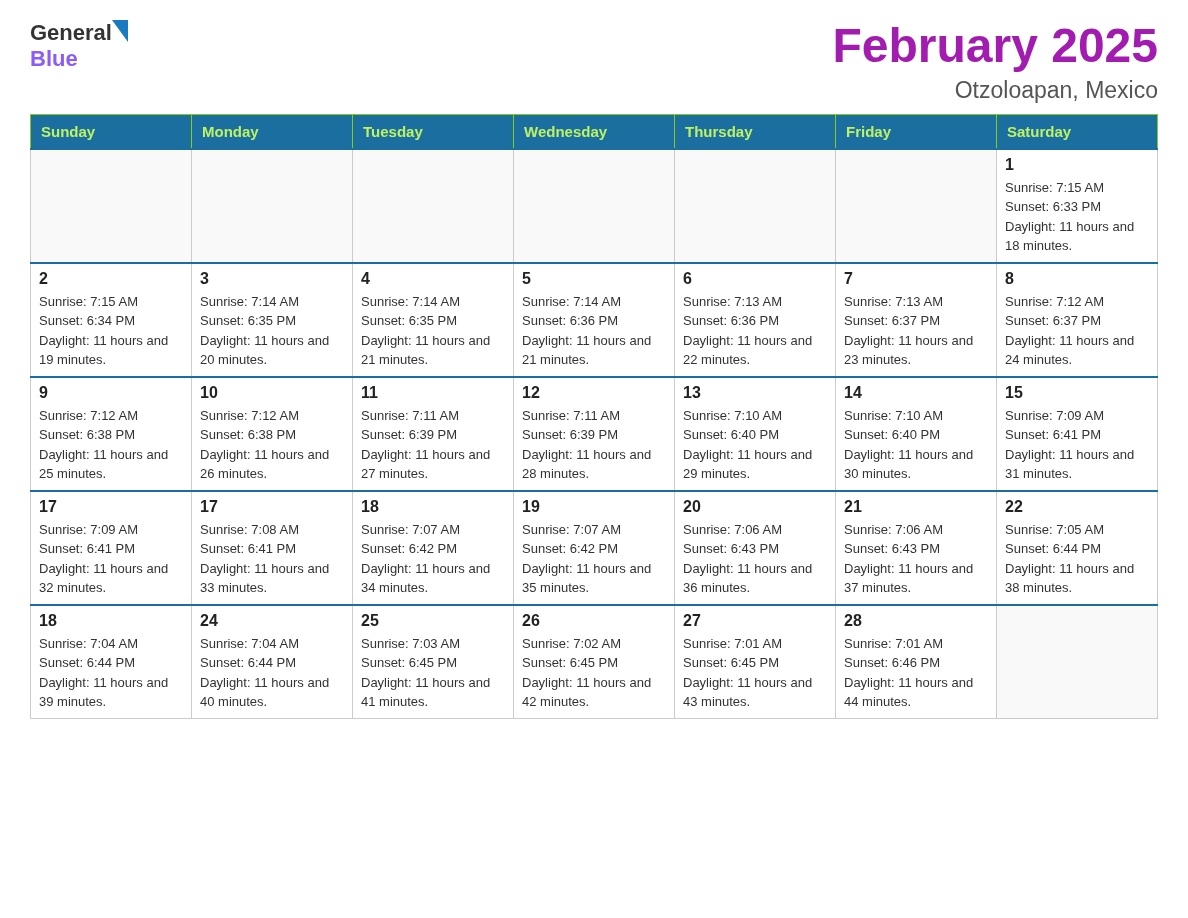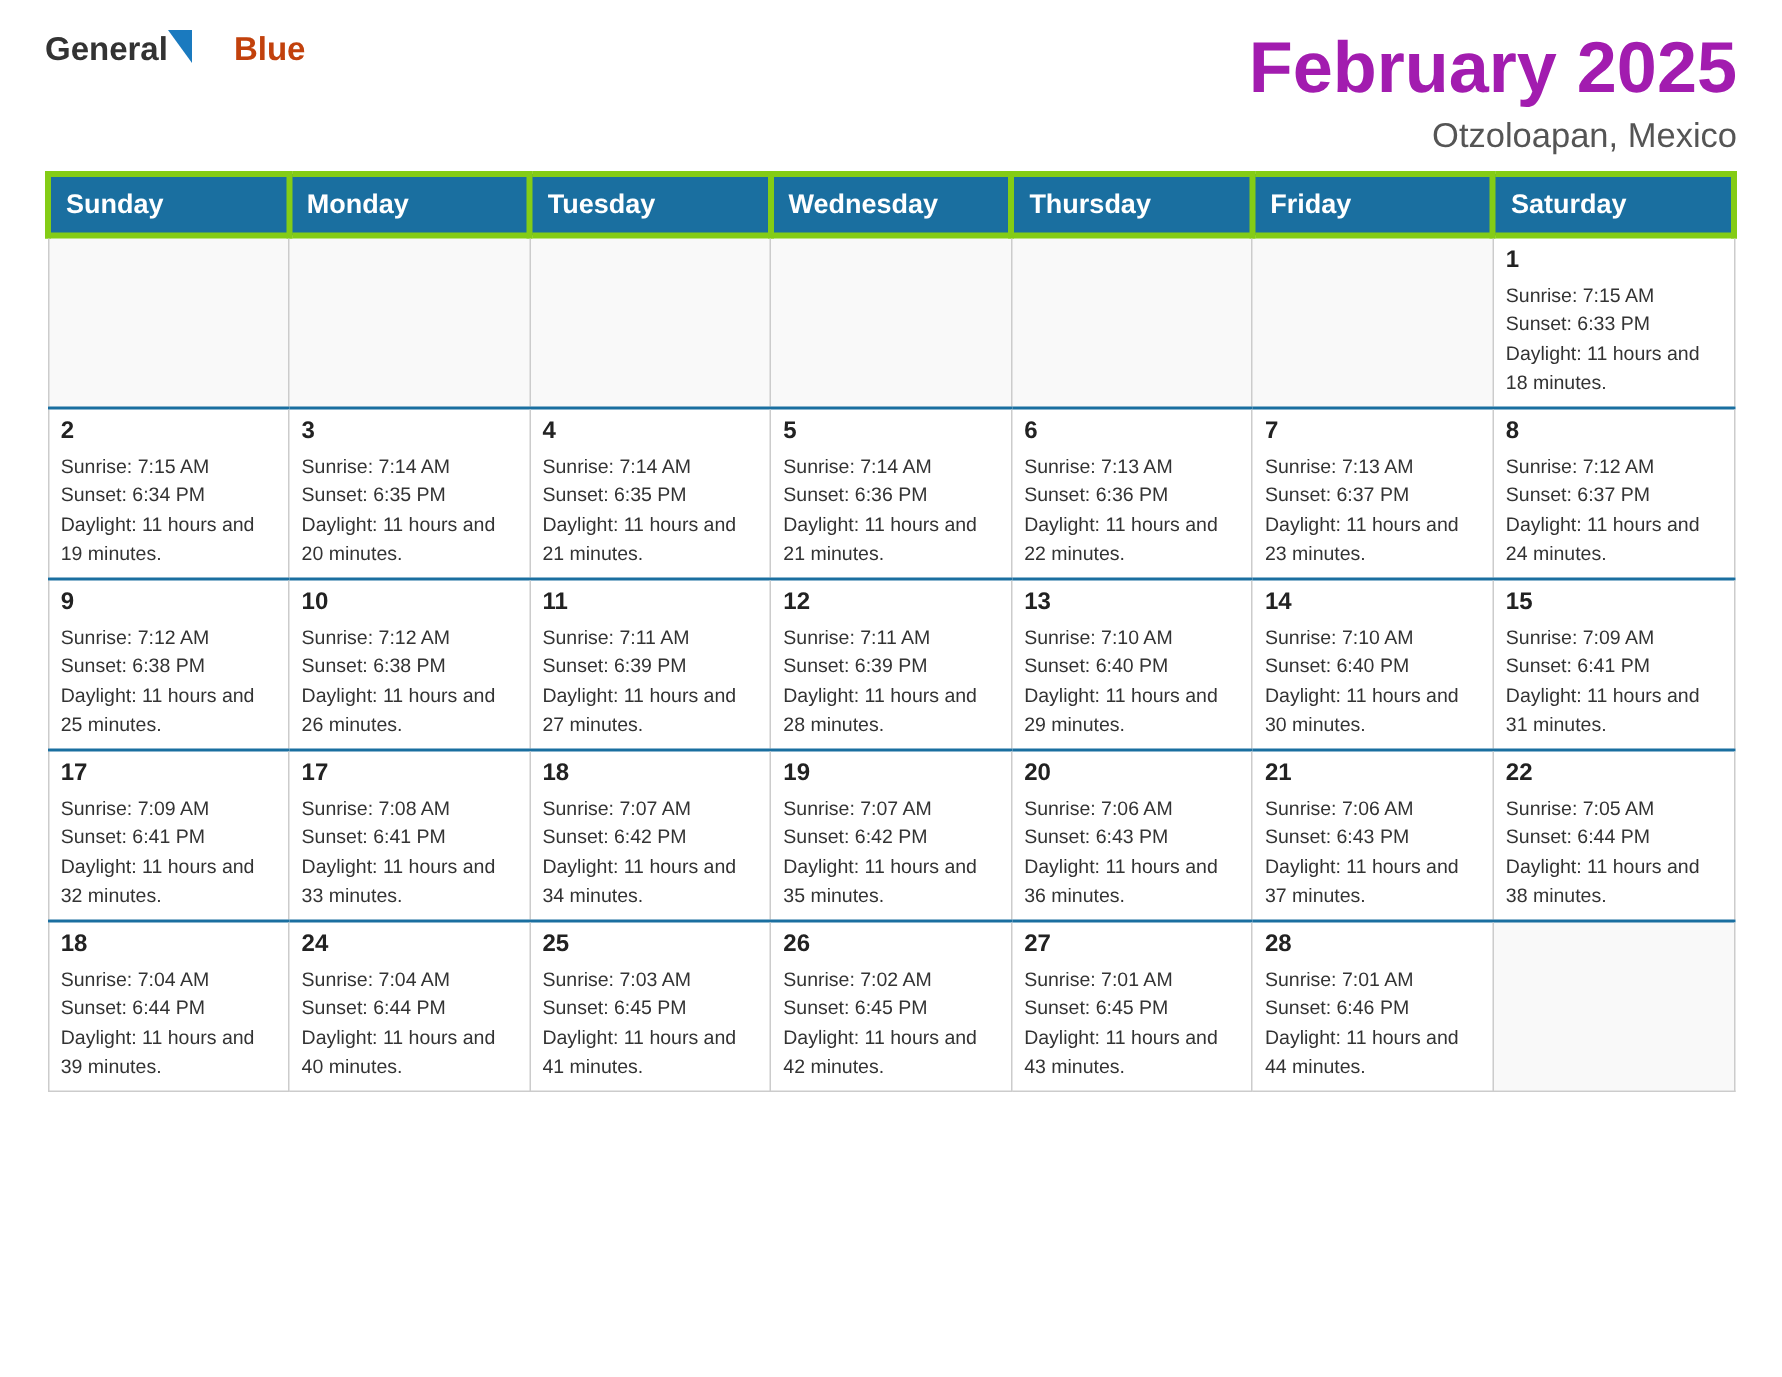--- a/index.html
+++ b/index.html
@@ -17,25 +17,25 @@
       margin-bottom: 10px;
     }
     .logo-text-general {
       font-size: 22px;
       font-weight: bold;
       color: #333;
     }
     .logo-text-blue {
       font-size: 22px;
       font-weight: bold;
-      color: #c2410c;
+      color: #8b5cf6;
     }
     .logo-area {
       display: flex;
-      gap: 28px;
+      flex-direction: column;
     }
     .logo-row {
       display: flex;
       align-items: center;
     }
     .title-area {
       text-align: right;
     }
     .month-title {
       font-size: 48px;
@@ -48,26 +48,26 @@
       color: #555;
       margin-top: 4px;
     }
     .calendar {
       width: 100%;
       border-collapse: collapse;
       margin-top: 10px;
     }
     .calendar th {
       background-color: #1a6fa0;
-      color: #ffffff;
-      font-size: 18px;
+      color: #bef264;
+      font-size: 15px;
       font-weight: bold;
       padding: 8px 10px;
       text-align: left;
-      border: 4px solid #84cc16;
+      border: 1px solid #84cc16;
     }
     .calendar td {
       vertical-align: top;
       border: 1px solid #ccc;
       padding: 6px 8px;
       width: 14.28%;
       min-height: 120px;
       font-size: 12px;
       color: #333;
     }

